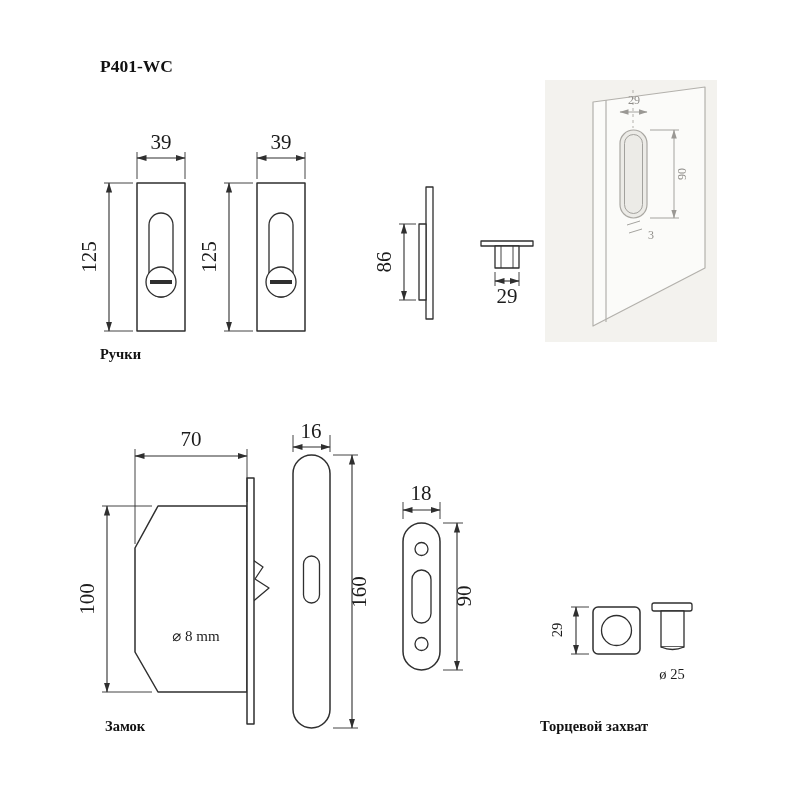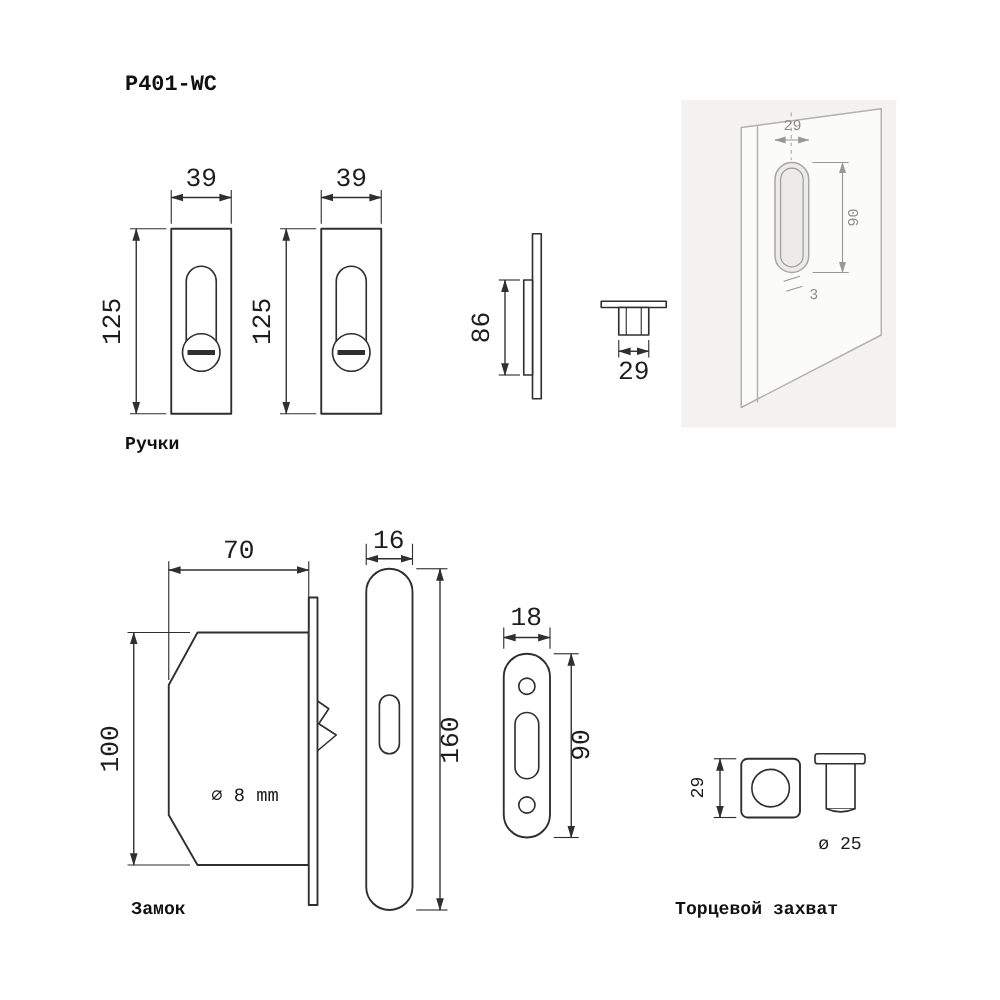--- a/index.html
+++ b/index.html
@@ -1,17 +1,17 @@
 <!DOCTYPE html>
 <html><head>
 <meta charset="utf-8">
 <style>
   html,body{margin:0;padding:0;background:#ffffff;}
   .canvas{position:relative;width:800px;height:800px;background:#ffffff;overflow:hidden;
-          font-family:Liberation Mono, monospace;}
+          font-family:Liberation Serif, serif;}
   svg{position:absolute;left:0;top:0;}
   .part{fill:#ffffff;stroke:#2f2f2f;stroke-width:1.5;stroke-linejoin:round;}
   .part2{fill:#ffffff;stroke:#2f2f2f;stroke-width:1.3;stroke-linejoin:round;}
   .dim{stroke:#2f2f2f;stroke-width:1.1;fill:none;}
   .ext{stroke:#2f2f2f;stroke-width:0.9;fill:none;}
   .slot{stroke:#2f2f2f;stroke-width:4;}
   .dimtxt{font-size:21px;fill:#1c1c1c;text-anchor:middle;}
   .dimtxt-s{font-size:14.5px;fill:#1c1c1c;text-anchor:middle;}
   .titletxt{font-size:17.5px;font-weight:700;fill:#111111;}
   .lbl{font-size:14.5px;font-weight:700;fill:#111111;}

